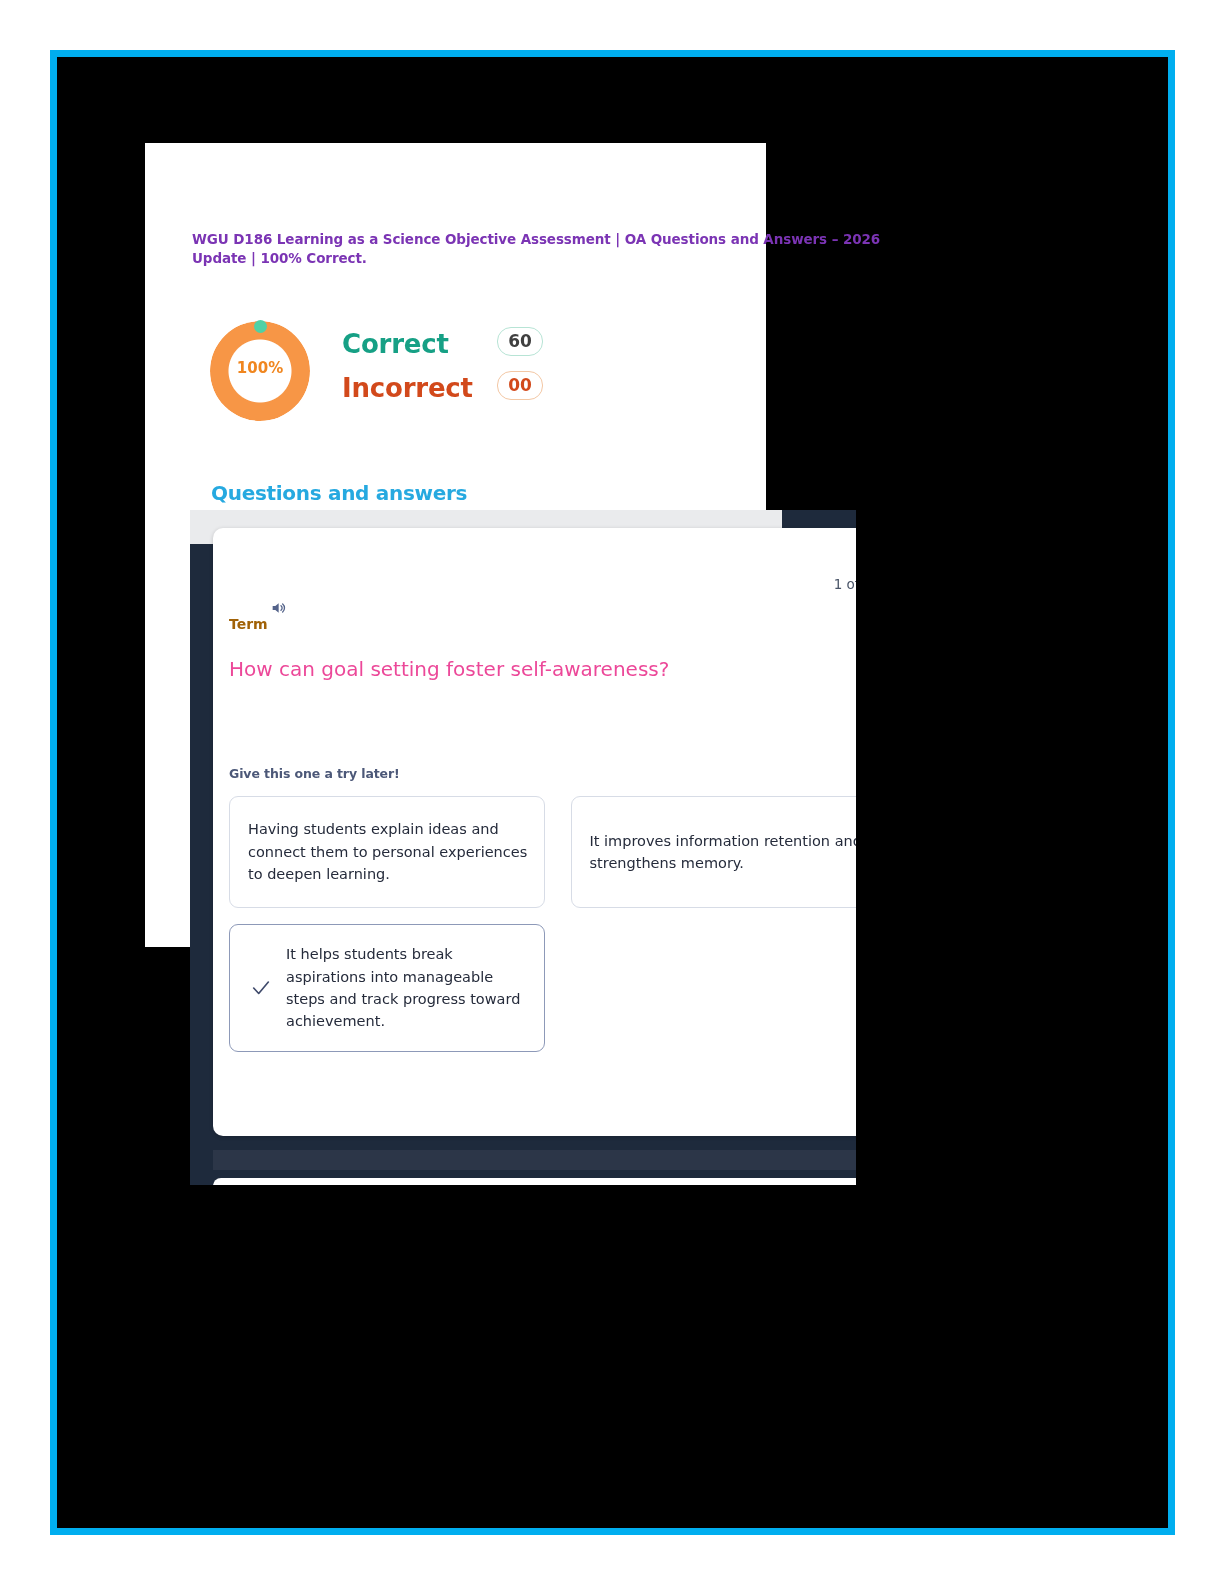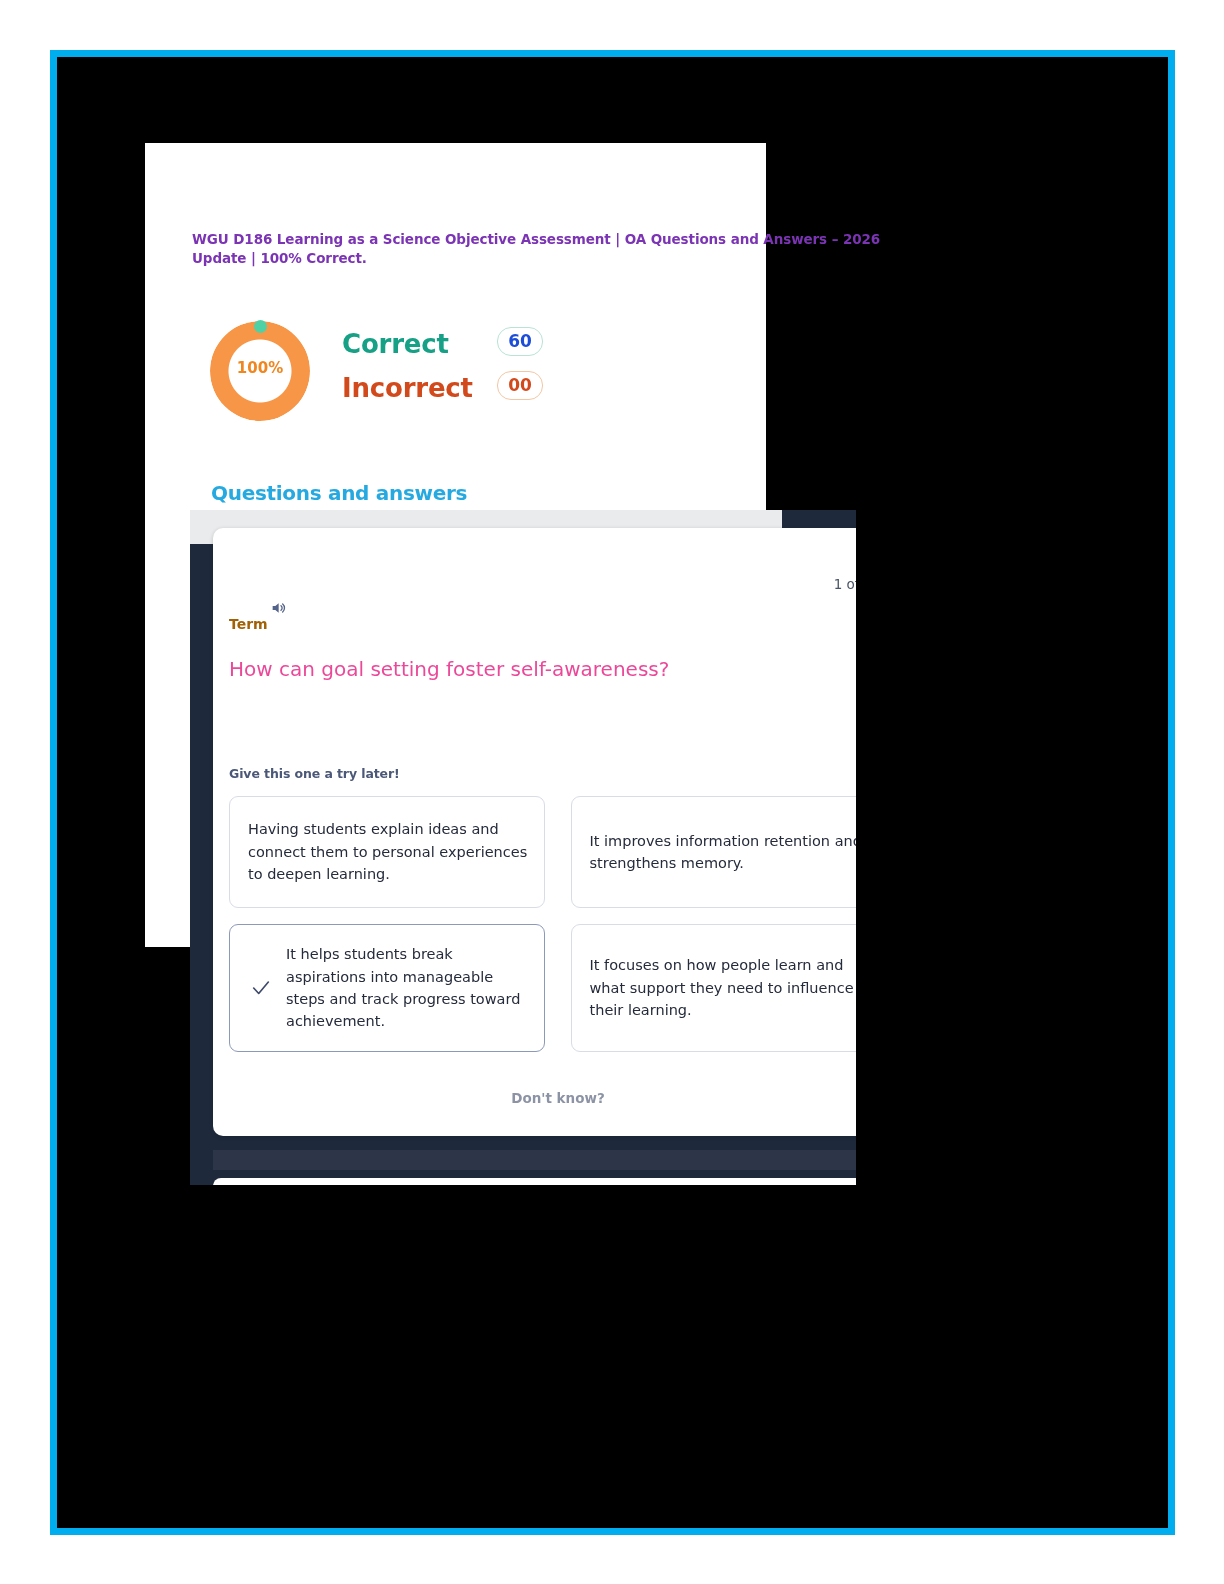--- a/index.html
+++ b/index.html
@@ -126,21 +126,21 @@
     min-width: 46px;
     padding: 3px 10px 4px;
     border-radius: 14px;
     text-align: center;
     font-size: 17px;
     font-weight: bold;
     box-sizing: border-box;
   }
   #pill-correct {
     border: 1.5px solid #b7e4d5;
-    color: #1d4ed8;
+    color: #404040;
   }
   #pill-incorrect {
     border: 1.5px solid #f3c7a4;
     color: #d2491b;
   }
 
   
   #qa-heading {
     position: absolute;
     left: 66px;
@@ -370,23 +370,19 @@
 
       <div class="option-card selected">
         <span class="option-check">
           <svg viewBox="0 0 24 24" width="22" height="22" fill="none" stroke="currentColor" stroke-width="1.8" stroke-linecap="round" stroke-linejoin="round">
             <polyline points="4,12 9.5,18 20,5.5"></polyline>
           </svg>
         </span>
         <span class="option-text">It helps students break aspirations into manageable steps and track progress toward achievement.</span>
       </div>
 
-      <div class="option-card">
-        <span class="option-text">It focuses on how people learn and what support they need to influence their learning.</span>
-      </div>
     </div>
 
-    <div id="dont-know">Don't know?</div>
   </div>
 
   <div id="stack-band"></div>
   <div id="next-card"></div>
 </div>
 
 </body></html>

